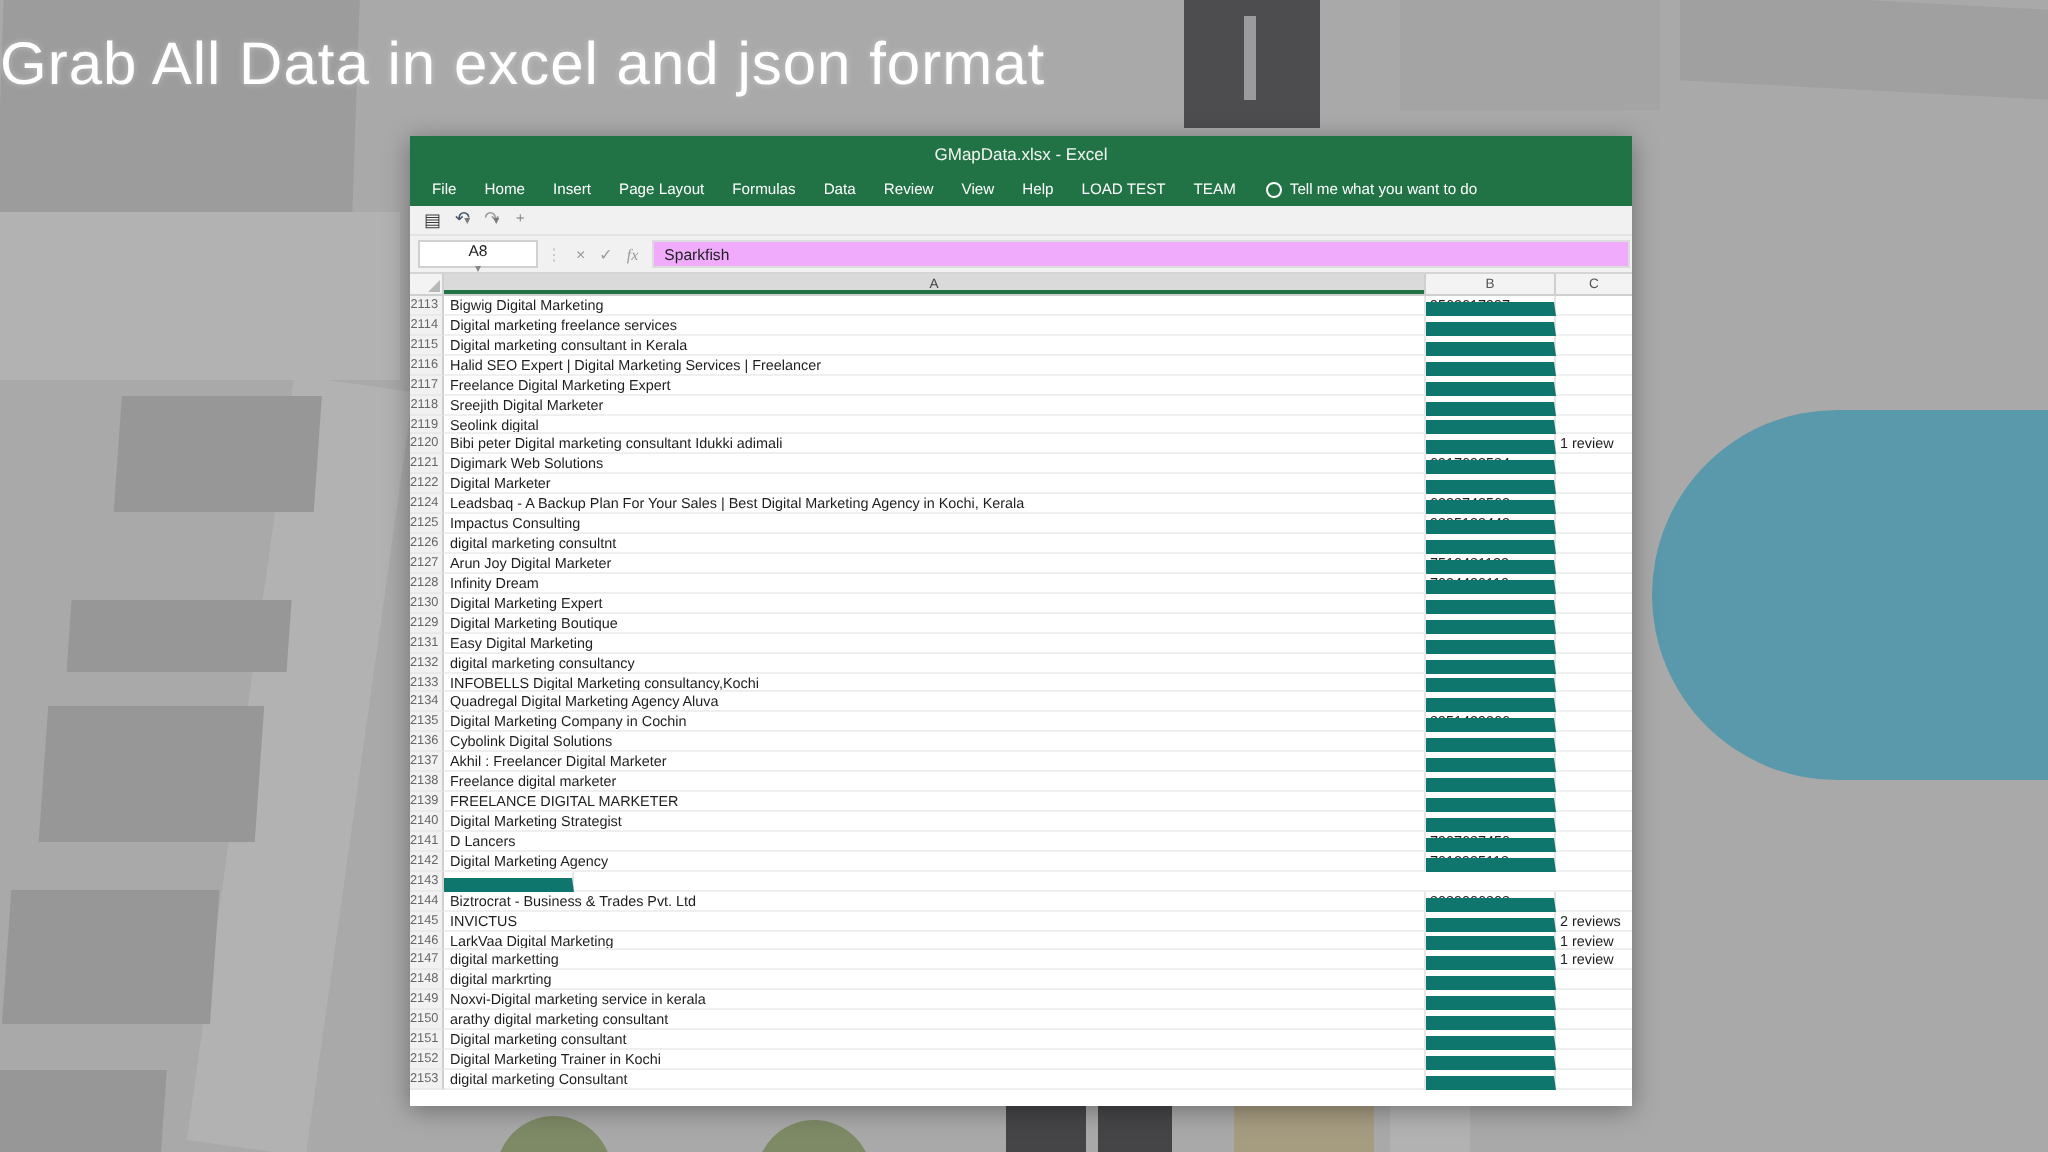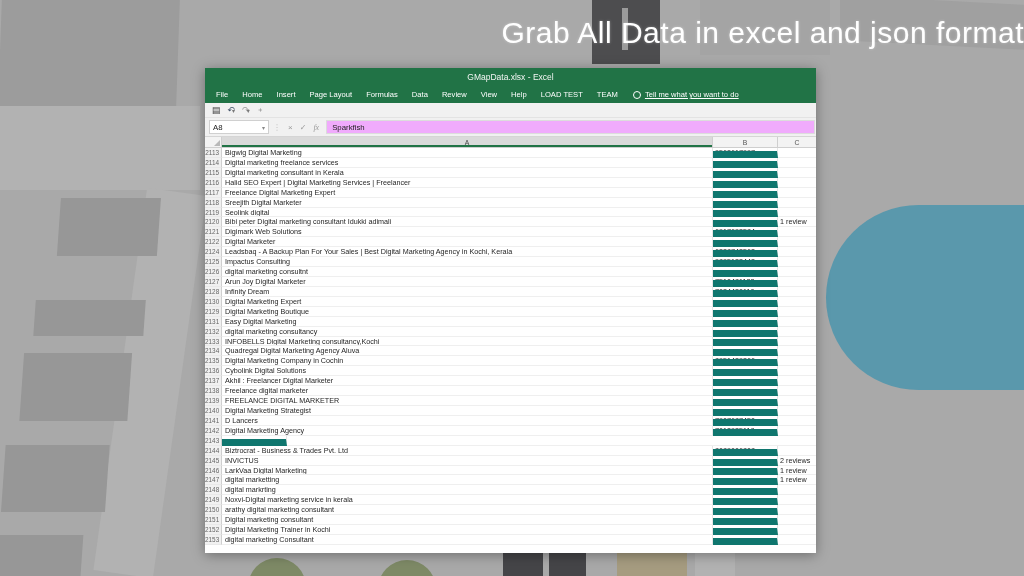--- a/index.html
+++ b/index.html
@@ -15,59 +15,58 @@
   .skewwrap{position:absolute;left:0;top:190px;width:170px;height:386px;transform:skewX(-4deg);}
   .lake{
     position:absolute;left:826px;top:205px;width:220px;height:185px;
     background:#5a98ac;border-radius:95px 0 0 95px;
   }
   .darkrect{background:#4d4d4f;}
   .tan{background:#a69c80;}
   .tree{position:absolute;width:58px;height:58px;border-radius:50%;background:#7e8a66;}
   
   .slide-title{
-    position:absolute;left:0;right:0;top:16px;text-align:right;
+    position:absolute;left:0;right:0;top:16px;text-align:left;
     font-size:30px;color:#ffffff;letter-spacing:.5px;
     text-shadow:0 0 3px rgba(255,255,255,.35);
-    margin-left:48px;
   }
   
   .window{
     position:absolute;left:205px;top:68px;width:611px;height:485px;
     background:#ffffff;box-shadow:0 2px 12px rgba(0,0,0,.35);
     display:flex;flex-direction:column;z-index:5;
   }
   .titlebar{
     height:18px;background:#217346;color:#f2f6f3;font-size:8.5px;
     display:flex;align-items:center;justify-content:center;flex:0 0 auto;
   }
   .ribbon{
     height:17px;background:#217346;display:flex;align-items:center;
     padding-left:4px;color:#ffffff;flex:0 0 auto;
   }
   .rtabs{display:flex;align-items:center;}
   .rtab{font-size:7.6px;padding:0 7px;white-space:nowrap;cursor:default;}
-  .tellme{display:flex;align-items:center;font-size:7.6px;margin-left:8px;gap:4px;white-space:nowrap;text-decoration:underline;}
+  .tellme{display:flex;align-items:center;font-size:7.6px;margin-left:8px;gap:4px;white-space:nowrap;}
   .bulb{width:6px;height:6px;border:1px solid #ffffff;border-radius:50%;display:inline-block;}
   .qat{
     height:14px;background:#f1f1f1;display:flex;align-items:center;gap:7px;
     padding-left:7px;font-size:9px;color:#3a3a3a;border-bottom:1px solid #e3e3e3;flex:0 0 auto;
   }
   .qat .ic{line-height:12px;}
   .undo{color:#44546b;}
   .redo{color:#9a9a9a;}
   .dd{font-size:6px;color:#7a7a7a;margin-left:-3px;}
   .fbar{
     height:18px;background:#f1f1f1;display:flex;align-items:center;
     padding:0 1px 0 4px;gap:4px;border-bottom:1px solid #d5d5d5;flex:0 0 auto;
   }
   .namebox{
     width:52px;height:12px;background:#ffffff;border:1px solid #d0d0d0;
     font-size:7.8px;display:flex;align-items:center;justify-content:space-between;
-    padding:0 3px;color:#222222;
+    padding:0 3px;color:#222222;flex-direction:column;
   }
   .nb-caret{font-size:6px;color:#888888;}
   .fx-sep{color:#c0c0c0;font-size:8px;}
   .fx-icons{color:#9a9a9a;font-size:8px;display:flex;gap:7px;padding:0 3px;align-items:center;}
   .fx-italic{font-style:italic;font-family:"Liberation Serif",serif;}
   .formula{
     flex:1;height:12px;background:#f0abfc;border:1px solid #dcdcdc;
     font-size:7.8px;display:flex;align-items:center;padding:0 5px;color:#222222;
   }
   .headers{

